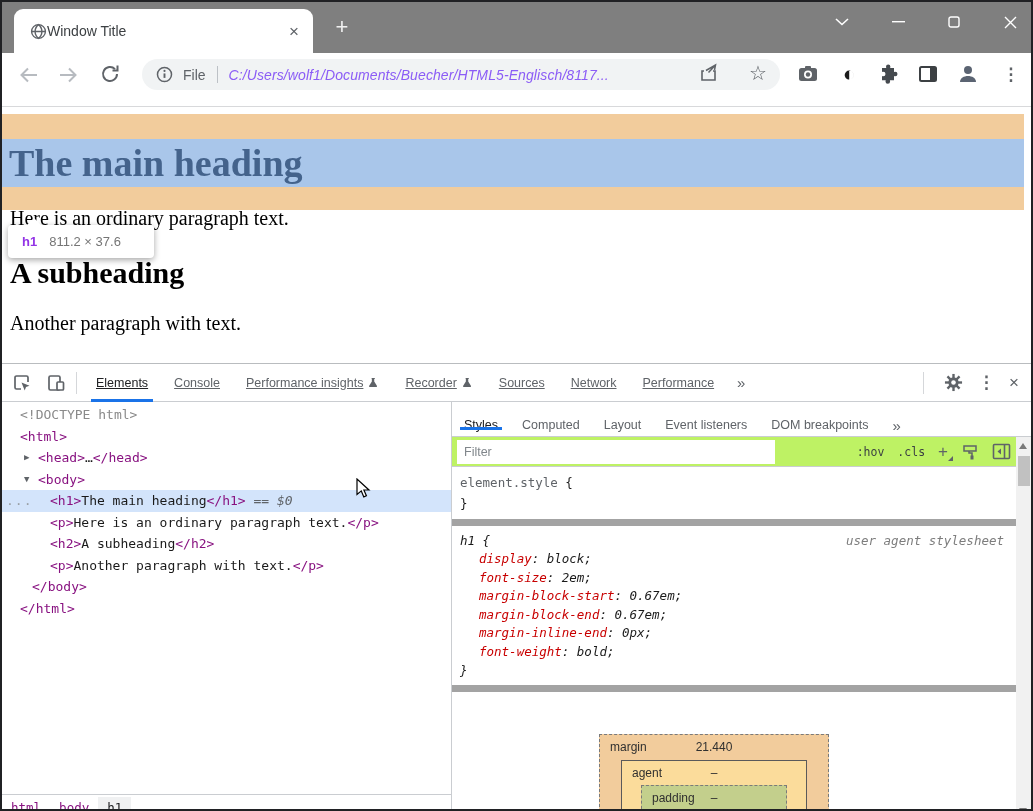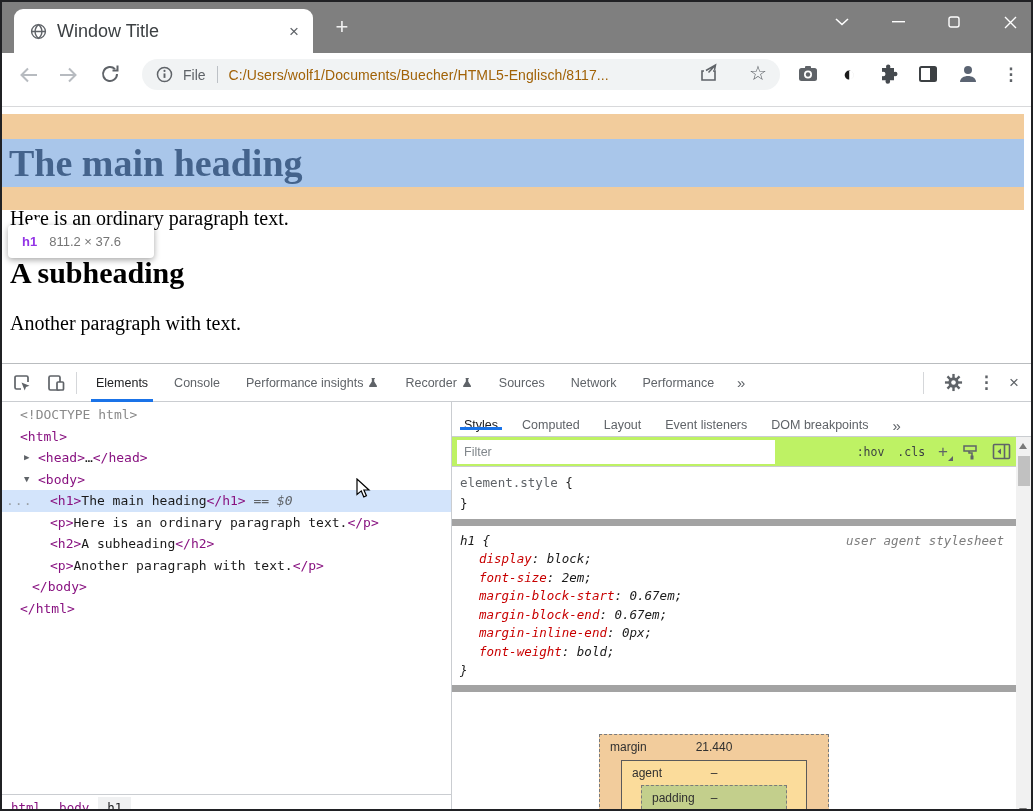--- a/index.html
+++ b/index.html
@@ -3,34 +3,34 @@
 <meta charset="utf-8">
 <style>
   * { margin:0; padding:0; box-sizing:border-box; }
   body { background:#e8e8e8; font-family:"Liberation Sans", sans-serif; }
   .window{ position:relative; width:1033px; height:811px; border:2px solid #202124; background:#fff; overflow:hidden; }
 
   
   .titlebar{ position:relative; height:51px; background:#7f7f7f; }
   .tab{ position:absolute; left:12px; top:7px; width:299px; height:44px; background:#fff; border-radius:9px 9px 0 0; display:flex; align-items:center; }
   .favicon{ margin-left:16px; width:17px; height:17px; color:#5f6368; }
-  .tab-title{ margin-left:10px; font-size:18px; color:#3c4043; flex:1; }
+  .tab-title{ font-size:14px; color:#3c4043; flex:1; }
   .tab-close{ margin-right:14px; font-size:17px; color:#5f6368; line-height:1; cursor:default; }
   .newtab{ position:absolute; left:327px; top:13px; width:26px; height:26px; color:#f0f0f0; font-size:22px; line-height:24px; text-align:center; }
   .wctrls{ position:absolute; right:8px; top:6px; display:flex; gap:30px; align-items:center; height:28px; }
   .wctrl{ width:26px; height:26px; display:flex; align-items:center; justify-content:center; color:#fff; }
 
   
   .toolbar{ position:relative; height:54px; background:#fff; border-bottom:1px solid #d8d9db; }
   .navbtn{ position:absolute; top:10px; width:24px; height:24px; }
   .omnibox{ position:absolute; left:140px; top:6px; width:638px; height:31px; background:#f1f3f4; border-radius:16px; display:flex; align-items:center; font-size:14px; }
   .omni-info{ margin-left:14px; width:17px; height:17px; color:#5f6368; }
   .omni-scheme{ margin-left:10px; color:#5f6368; }
   .omni-div{ width:1px; height:17px; background:#bdc1c6; margin:0 11px; }
-  .omni-url{ color:#a16207; letter-spacing:.1px; }
+  .omni-url{ color:#8b5cf6; letter-spacing:.1px;font-style:italic; }
   .pill-ic{ position:absolute; top:9px; width:22px; height:22px; color:#5f6368; }
   .ext{ position:absolute; top:9px; width:24px; height:24px; color:#5f6368; display:flex; align-items:center; justify-content:center; }
   .star{ font-size:20px; line-height:22px; text-align:center; }
   .moon{ font-size:21px; color:#1b1b1b; line-height:22px; }
   .kebab{ font-size:17px; color:#5f6368; font-weight:bold; }
 
   
   .page{ position:relative; height:256px; background:#fff; font-family:"Liberation Serif", serif; overflow:hidden; }
   .hl-margin-top{ position:absolute; left:0; top:7px; width:1022px; height:25px; }
   .hl-content{ position:absolute; left:0; top:32px; width:1022px; height:48px; }
@@ -42,21 +42,21 @@
   .insp-tip{ position:absolute; left:6px; top:118px; width:146px; height:33px; background:#fff; border-radius:4px; box-shadow:0 2px 6px rgba(0,0,0,.35); display:flex; align-items:center; font-family:"Liberation Sans", sans-serif; font-size:13px; z-index:5; }
   .insp-tip:before{ content:""; position:absolute; left:18px; top:-7px; border-left:8px solid transparent; border-right:8px solid transparent; border-bottom:8px solid #fff; }
   .tip-tag{ margin-left:14px; color:#9334e6; font-weight:bold; }
   .tip-dims{ margin-left:12px; color:#757575; }
 
   
   .devtools{ position:relative; height:457px; border-top:1px solid #b9bcbf; background:#fff; font-size:12.5px; color:#5f6368; }
   .dt-toolbar{ height:38px; border-bottom:1px solid #cacdd1; display:flex; align-items:center; }
   .dt-icon{ width:20px; height:20px; color:#5f6368; flex:none; }
   .vdiv{ width:1px; height:22px; background:#d5d7da; margin:0 6px; flex:none; }
-  .dt-tab{ position:relative; padding:0 13px; height:38px; line-height:38px; white-space:nowrap; display:flex; align-items:center; gap:5px; }
+  .dt-tab{ position:relative; padding:0 13px; height:38px; line-height:38px; white-space:nowrap; display:flex; align-items:center; gap:5px;text-decoration:underline; }
   .dt-tab.active{ color:#202124; }
   .dt-tab.active:after{ content:""; position:absolute; left:8px; right:8px; bottom:0; height:3px; background:#1a73e8; }
   .dt-more{ font-size:15px; padding:0 10px; }
   .dt-right{ margin-left:auto; display:flex; align-items:center; gap:14px; padding-right:12px; }
   .dt-body{ display:flex; height:418px; }
 
   
   .elements{ position:relative; width:450px; border-right:1px solid #cacdd1; font-family:"DejaVu Sans Mono", monospace; font-size:13px; overflow:hidden; }
   .tree{ padding-top:2px; }
   .trow{ position:relative; height:21.5px; line-height:21.5px; white-space:nowrap; color:#1a1a1a; }

